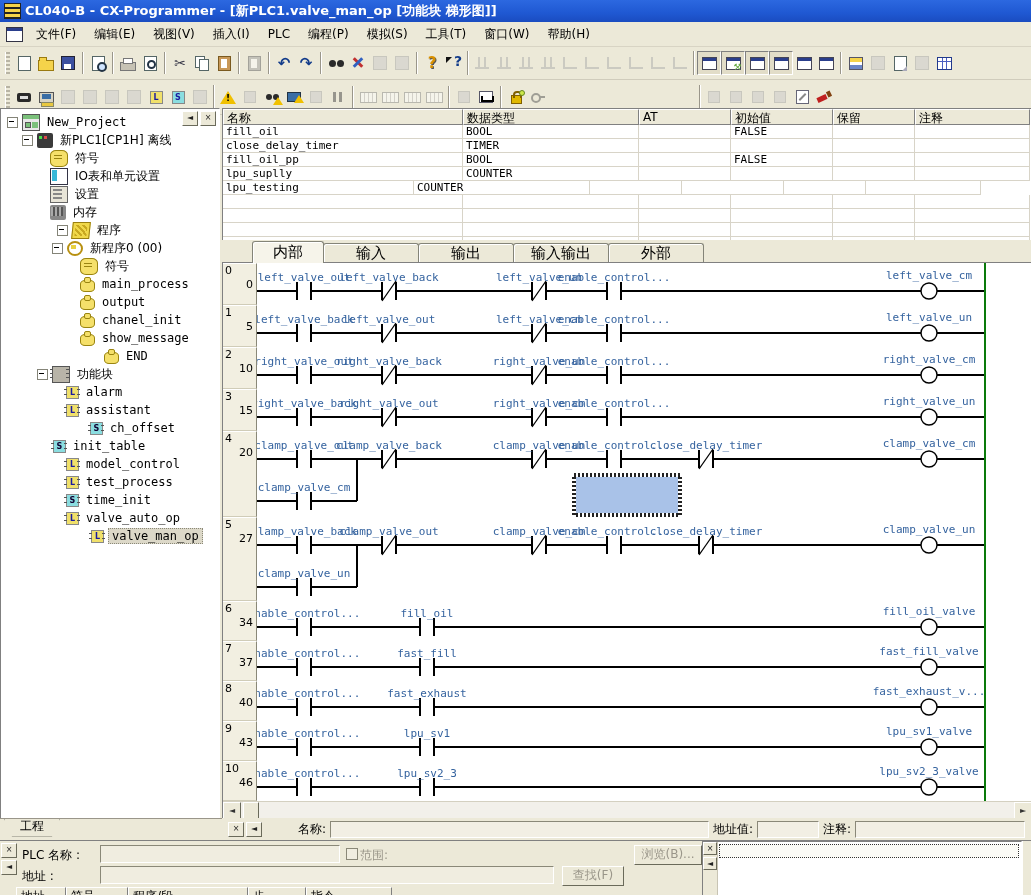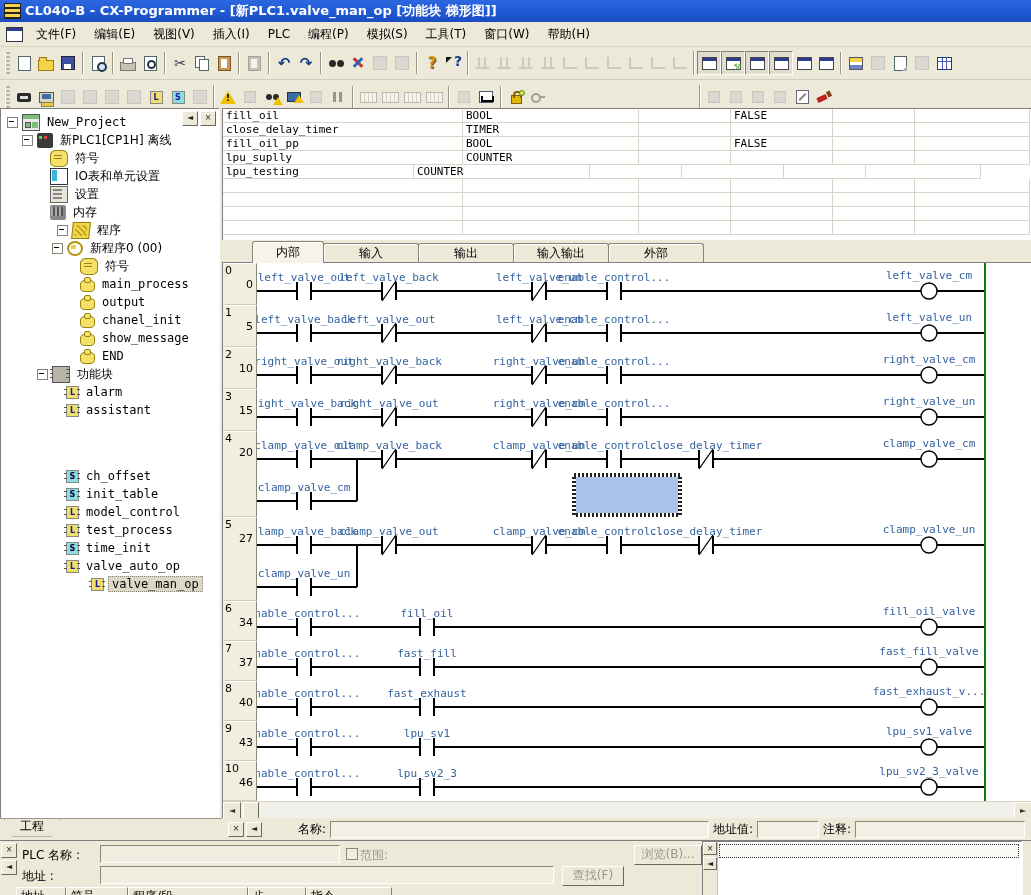--- a/index.html
+++ b/index.html
@@ -148,21 +148,21 @@
   #right-col{position:absolute;left:222px;top:0;width:809px;height:710px}
   #symtable{position:absolute;left:0;top:0;width:809px;height:132px;background:#fff;overflow:hidden;
      border:1px solid;border-color:#808080 #fff #fff #808080}
   .str{display:flex}
   .sth{height:16px;background:#ece9d8;border:1px solid;border-color:#fff #808080 #808080 #fff;
      font-size:12px;padding:0 3px;box-sizing:border-box;overflow:hidden;white-space:nowrap;flex:none}
   .stc{height:14px;border-right:1px solid #d8d4c8;border-bottom:1px solid #d8d4c8;font-size:11px;
      padding:0 3px;box-sizing:border-box;overflow:hidden;white-space:nowrap;flex:none}
   #sectabs{position:absolute;left:0;top:132px;width:809px;height:22px;background:#ece9d8;border-bottom:1px solid #9a968a}
   .sectab{position:absolute;top:3px;height:18px;background:#ece9d8;border:1px solid #848478;border-bottom:none;
-     border-radius:3px 3px 0 0;text-align:center;font-size:12px;line-height:18px;box-shadow:inset 1px 1px 0 #fff}
+     border-radius:3px 3px 0 0;text-align:center;font-size:15px;line-height:18px;box-shadow:inset 1px 1px 0 #fff}
   .sectab.active{top:1px;height:21px;background:#f6f4ea;z-index:3;line-height:20px}
 
   
   #ladder{position:absolute;left:0;top:154px;width:809px;height:556px;background:#fff;overflow:hidden;
      border:1px solid;border-color:#808080 #fff #fff #808080}
   .rung{display:flex}
   .rmargin{width:34px;flex:none;background:#f2efe1;border-right:1px solid #8a8878;border-bottom:1px solid #d0ccb8;
      border-top:1px solid #fff;position:relative;box-sizing:border-box}
   .rnum{position:absolute;left:2px;top:0;font-size:11px}
   .rstep{position:absolute;right:3px;top:14px;font-size:11px}
@@ -513,46 +513,46 @@
         <div class="trow" style="padding-left: 66px;">
           <span class="tnoexp"></span>
           <span class="ticon ti-section"></span>
           <span class="tlabel mono">chanel_init</span>
         </div>
         <div class="trow" style="padding-left: 66px;">
           <span class="tnoexp"></span>
           <span class="ticon ti-section"></span>
           <span class="tlabel mono">show_message</span>
         </div>
-        <div class="trow" style="padding-left: 66px;">
+        <div class="trow" style="padding-left: 66px; margin-left: 24px;">
           <span class="tnoexp"></span>
           <span class="ticon ti-section"></span>
           <span class="tlabel mono">END</span>
         </div>
         <div class="trow" style="padding-left: 36px;">
           <span class="texp"></span>
           <span class="ticon ti-fbfolder"></span>
           <span class="tlabel">功能块</span>
         </div>
         <div class="trow" style="padding-left: 51px;">
           <span class="tnoexp"></span>
           <span class="ticon ti-fbL"></span>
           <span class="tlabel mono">alarm</span>
         </div>
         <div class="trow" style="padding-left: 51px;">
           <span class="tnoexp"></span>
           <span class="ticon ti-fbL"></span>
           <span class="tlabel mono">assistant</span>
         </div>
-        <div class="trow" style="padding-left: 51px; margin-top: 48px;">
+        <div class="trow" style="padding-left: 75px;">
           <span class="tnoexp"></span>
           <span class="ticon ti-fbS"></span>
           <span class="tlabel mono">ch_offset</span>
         </div>
-        <div class="trow" style="padding-left: 51px;">
+        <div class="trow" style="padding-left: 38px;">
           <span class="tnoexp"></span>
           <span class="ticon ti-fbS"></span>
           <span class="tlabel mono">init_table</span>
         </div>
         <div class="trow" style="padding-left: 51px;">
           <span class="tnoexp"></span>
           <span class="ticon ti-fbL"></span>
           <span class="tlabel mono">model_control</span>
         </div>
         <div class="trow" style="padding-left: 51px;">
@@ -573,20 +573,28 @@
         <div class="trow sel" style="padding-left: 76px;">
           <span class="tnoexp"></span>
           <span class="ticon ti-fbL"></span>
           <span class="tlabel mono">valve_man_op</span>
         </div>
       </div>
   </div>
 
   <div id="right-col">
     <div id="symtable">
+        <div class="str">
+          <div class="sth" style="width: 240px;">名称</div>
+          <div class="sth" style="width: 176px;">数据类型</div>
+          <div class="sth" style="width: 92px;">AT</div>
+          <div class="sth" style="width: 102px;">初始值</div>
+          <div class="sth" style="width: 82px;">保留</div>
+          <div class="sth" style="width: 115px;">注释</div>
+        </div>
         <div class="str">
           <div class="stc mono" style="width: 240px;">fill_oil</div>
           <div class="stc mono" style="width: 176px;">BOOL</div>
           <div class="stc mono" style="width: 92px;"></div>
           <div class="stc mono" style="width: 102px;">FALSE</div>
           <div class="stc mono" style="width: 82px;"></div>
           <div class="stc mono" style="width: 115px;"></div>
         </div>
         <div class="str">
           <div class="stc mono" style="width: 240px;">close_delay_timer</div>

